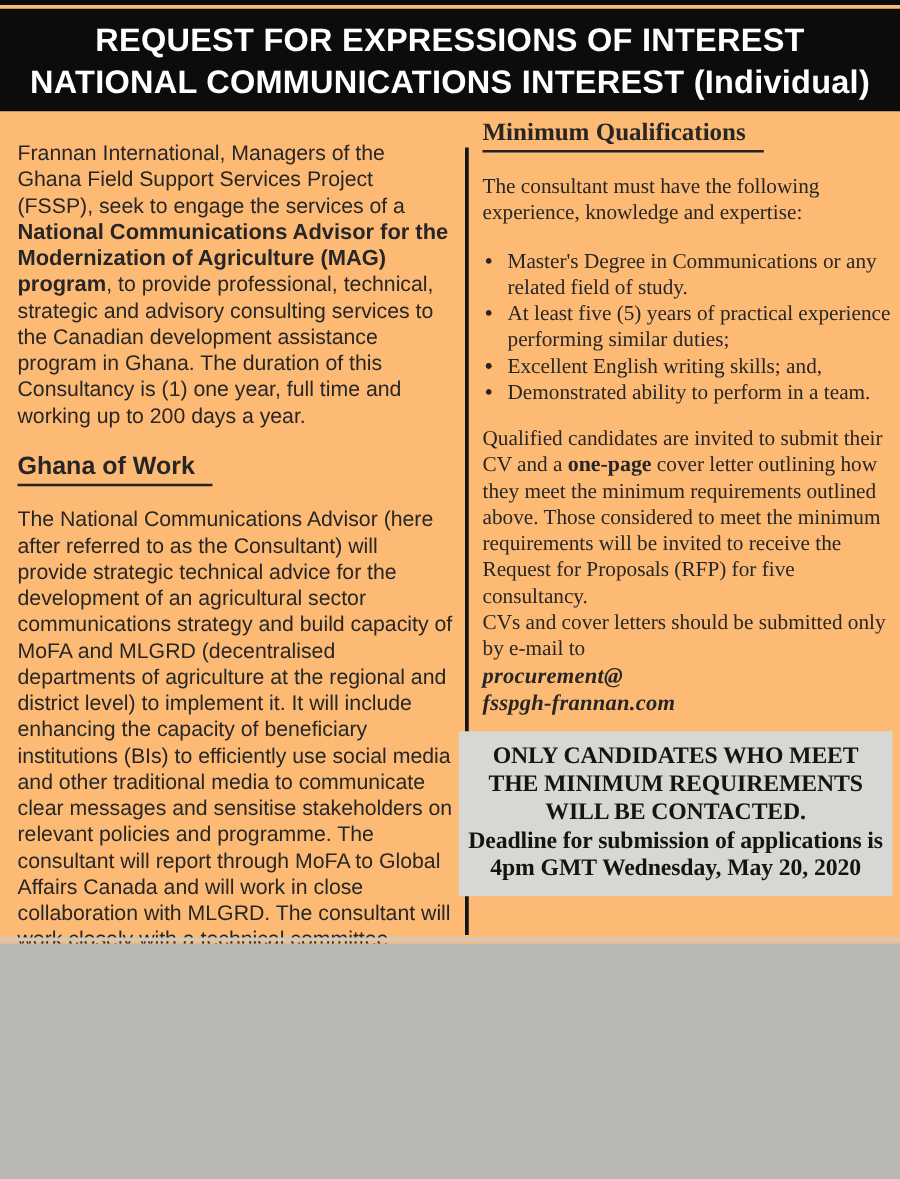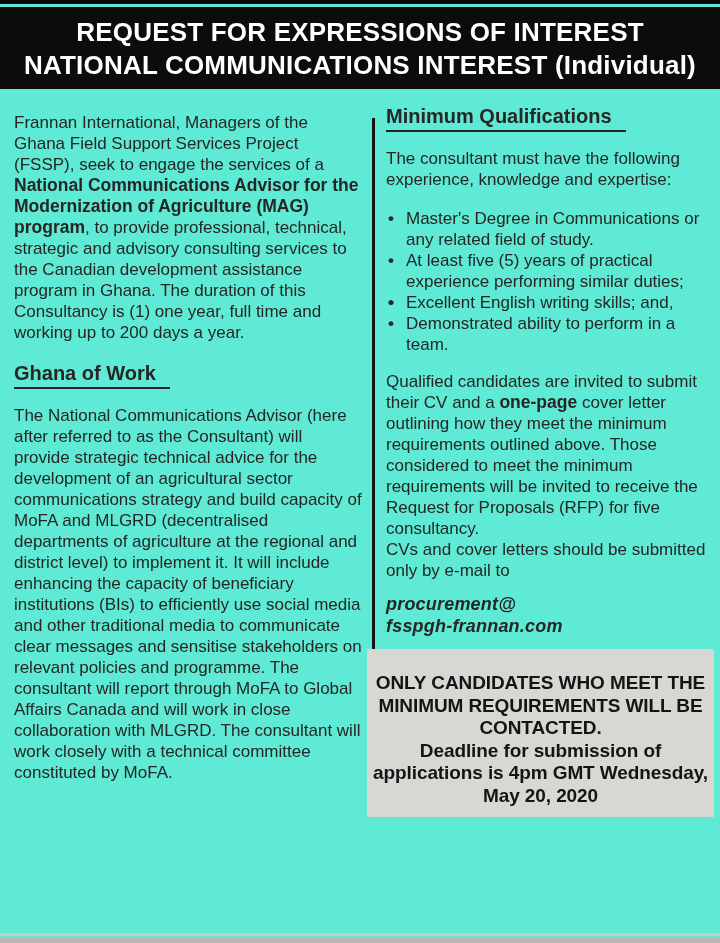--- a/index.html
+++ b/index.html
@@ -1,19 +1,19 @@
 <!DOCTYPE html>
 <html><head>
 <meta charset="utf-8">
 <style>
   html,body{margin:0;padding:0;background:#b9b8b4;}
   .page{
     position:relative;
-    width:720px;height:938px;
-    background:#5eead4;
+    width:720px;height:755px;
+    background:#fdba74;
     overflow:hidden;
     font-family:"Liberation Sans", sans-serif;
     color:#262626;
   }
   .top-rule{
     position:absolute;top:0;left:0;width:720px;height:4px;
     background:#0b0b0b;
   }
   .banner{
     position:absolute;top:7px;left:0;width:720px;height:82px;
@@ -23,22 +23,22 @@
   }
   .banner-line{
     font-size:26px;font-weight:bold;letter-spacing:0.2px;
     line-height:30px;white-space:nowrap;
   }
   .col-left{
     position:absolute;left:14px;top:112px;width:348px;
     font-size:17px;line-height:21px;
   }
   .col-right{
-    position:absolute;left:386px;top:104px;width:330px;
-    font-size:17px;line-height:21px;
+    position:absolute;left:386px;top:94px;width:330px;
+    font-size:17px;line-height:21px;font-family:Liberation Serif, serif;
   }
   .col-divider{
     position:absolute;left:372px;top:118px;width:3px;height:630px;
     background:#151515;
   }
   p{margin:0;}
   .section-heading{
     font-size:20px;font-weight:bold;line-height:24px;
     margin:0 0 16px 0;
   }
@@ -53,31 +53,31 @@
   ul.quals-list{
     list-style:none;margin:0 0 16px 0;padding:0;
   }
   ul.quals-list li{
     position:relative;padding-left:20px;margin:0;
   }
   ul.quals-list li .bullet{
     position:absolute;left:2px;top:0;font-weight:bold;
   }
   .apply-para{margin-bottom:0;}
-  .cv-para{margin-bottom:12px;}
+  .cv-para{margin-bottom:0;}
   .email-line{
     font-weight:bold;font-style:italic;font-size:18px;line-height:22px;
     letter-spacing:0.2px;
   }
   .notice-box{
     margin:12px 0 0 -19px;
     width:347px;
     box-sizing:border-box;
     background:#d8d7d3;
-    padding:23px 6px 10px 6px;
+    padding:9px 6px 10px 6px;
     text-align:center;
     font-weight:bold;
     font-size:19px;line-height:22.5px;
     color:#141414;
     letter-spacing:-0.1px;
   }
   .bottom-rule{
     position:absolute;left:0;bottom:2px;width:720px;height:3px;
     background:#cbcac5;
   }

